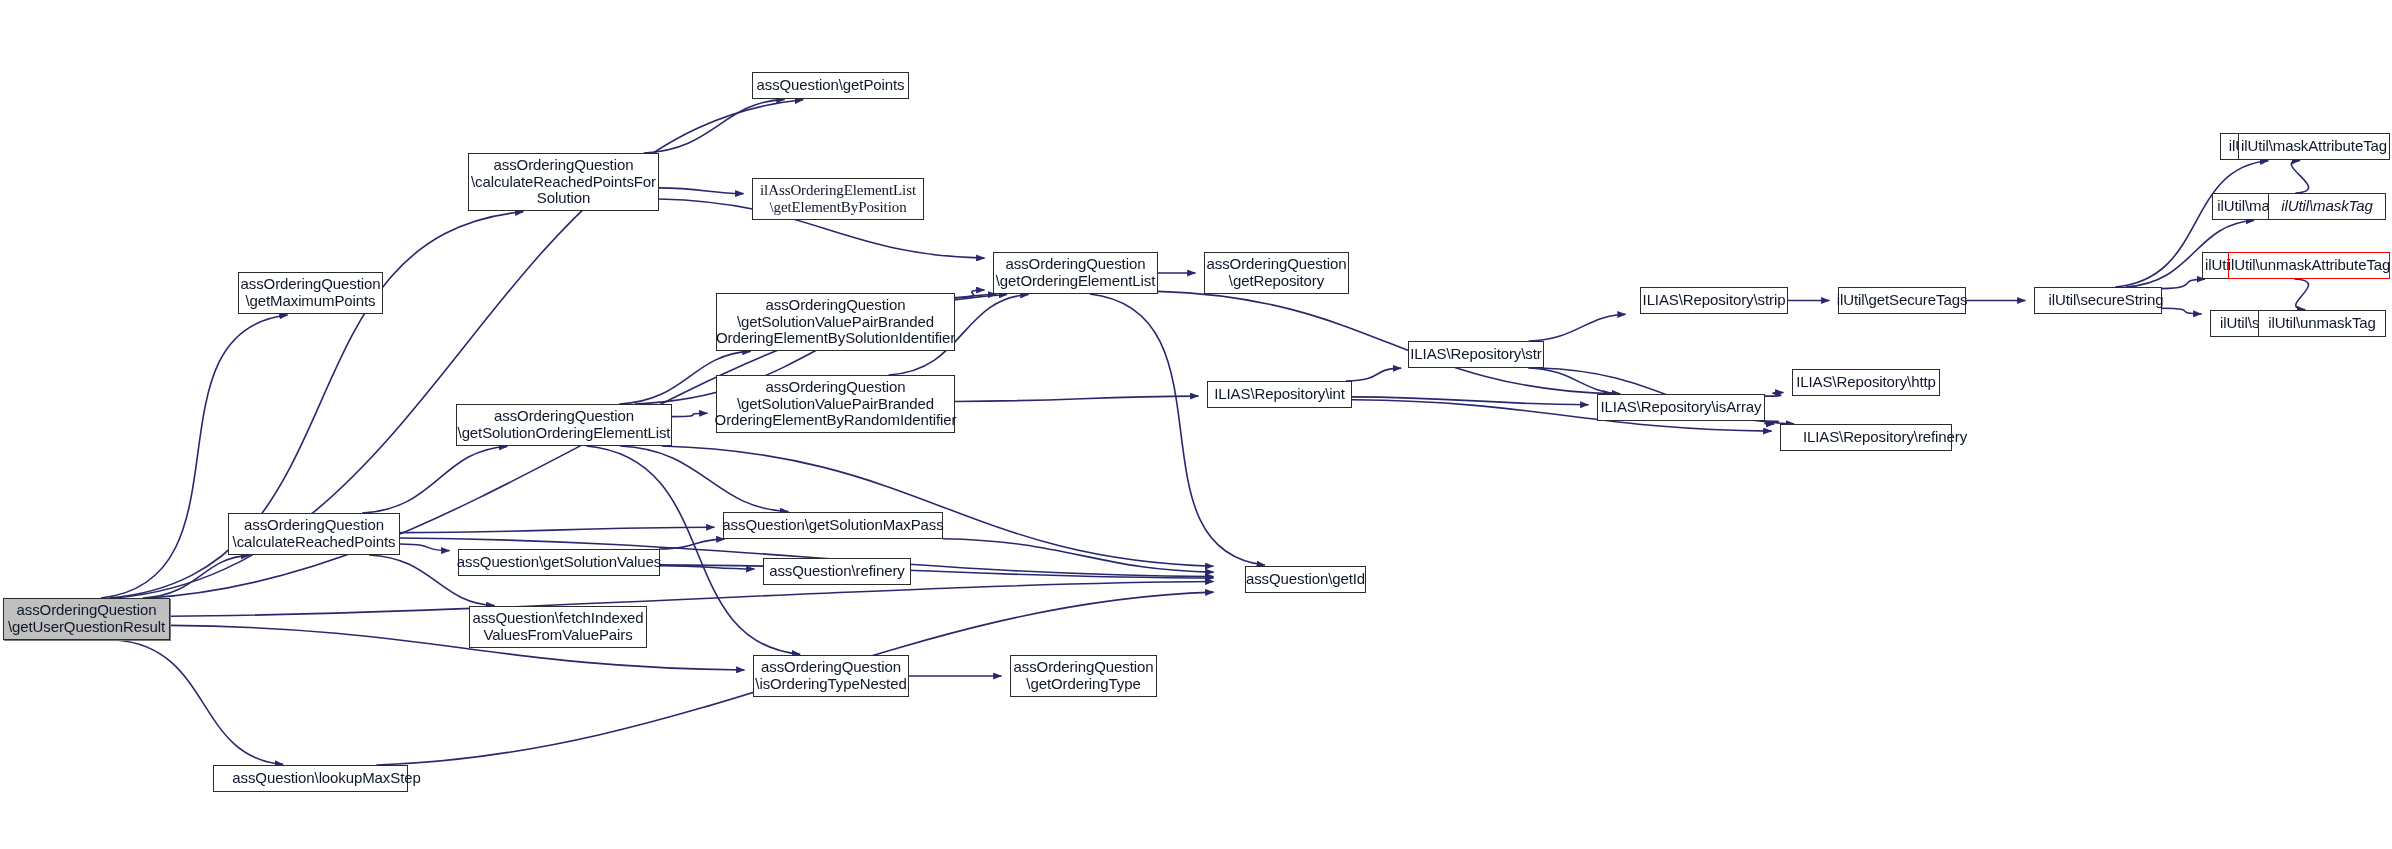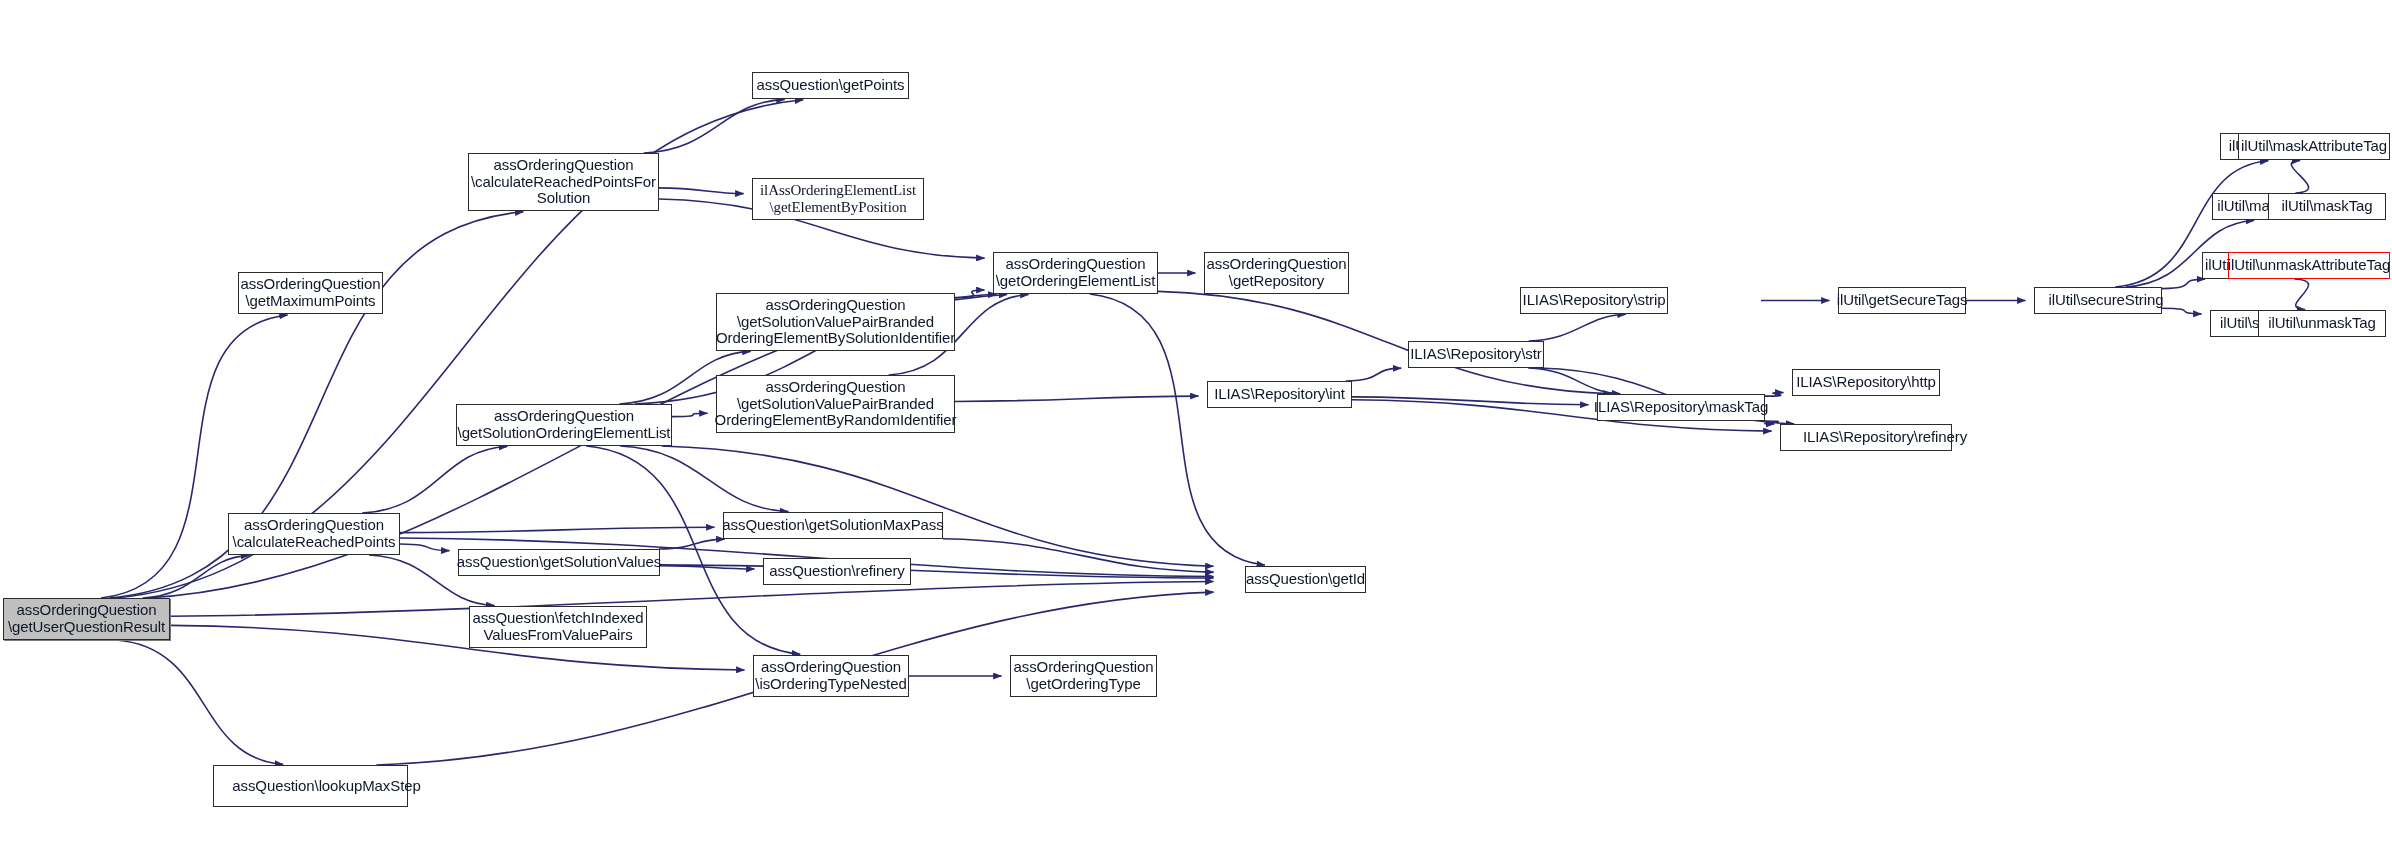--- a/index.html
+++ b/index.html
@@ -120,41 +120,41 @@
 OrderingElementBySolutionIdentifier</div>
       <div class="node" style="left: 716px; top: 375px; width: 239px; height: 58px;">assOrderingQuestion
 \getSolutionValuePairBranded
 OrderingElementByRandomIdentifier</div>
       <div class="node" style="left: 993px; top: 252px; width: 165px; height: 42px;">assOrderingQuestion
 \getOrderingElementList</div>
       <div class="node" style="left: 1204px; top: 252px; width: 145px; height: 42px;">assOrderingQuestion
 \getRepository</div>
       <div class="node" style="left: 1207px; top: 381px; width: 145px; height: 27px;">ILIAS\Repository\int</div>
       <div class="node" style="left: 1408px; top: 341px; width: 136px; height: 27px;">ILIAS\Repository\str</div>
-      <div class="node" style="left: 1520px; top: 287px; width: 148px; height: 27px;">ILIAS\Repository\strip</div>
-      <div class="node" style="left: 1597px; top: 394px; width: 168px; height: 27px;">ILIAS\Repository\maskTag</div>
+      <div class="node" style="left: 1640px; top: 287px; width: 148px; height: 27px;">ILIAS\Repository\strip</div>
+      <div class="node" style="left: 1597px; top: 394px; width: 168px; height: 27px;">ILIAS\Repository\isArray</div>
       <div class="node" style="left: 1792px; top: 369px; width: 148px; height: 27px;">ILIAS\Repository\http</div>
       <div class="node" style="left: 1780px; top: 424px; width: 172px; height: 27px; padding-left: 38px;">ILIAS\Repository\refinery</div>
       <div class="node" style="left: 1838px; top: 287px; width: 128px; height: 27px;">ilUtil\getSecureTags</div>
       <div class="node" style="left: 2034px; top: 287px; width: 128px; height: 27px; padding-left: 16px;">ilUtil\secureString</div>
       <div class="node" style="left: 2220px; top: 133px; width: 148px; height: 27px;">ilUtil\getSecureTags</div>
       <div class="node" style="left: 2212px; top: 193px; width: 156px; height: 27px;">ilUtil\maskSecureTags</div>
       <div class="node" style="left: 2202px; top: 252px; width: 168px; height: 27px;">ilUtil\unmaskSecureTags</div>
       <div class="node" style="left: 2210px; top: 310px; width: 158px; height: 27px;">ilUtil\stripScriptHTML</div>
       <div class="node" style="left: 2238px; top: 133px; width: 152px; height: 27px;">ilUtil\maskAttributeTag</div>
-      <div class="node" style="left: 2268px; top: 193px; width: 118px; height: 27px;">ilUtil\maskTag</div>
+      <div class="node" style="left: 2268px; top: 193px; width: 118px; height: 27px; font-style: italic;">ilUtil\maskTag</div>
       <div class="node highlight" style="left: 2228px; top: 252px; width: 162px; height: 27px;">ilUtil\unmaskAttributeTag</div>
       <div class="node" style="left: 2258px; top: 310px; width: 128px; height: 27px;">ilUtil\unmaskTag</div>
       <div class="node" style="left: 228px; top: 513px; width: 172px; height: 42px;">assOrderingQuestion
 \calculateReachedPoints</div>
       <div class="node" style="left: 723px; top: 512px; width: 220px; height: 27px;">assQuestion\getSolutionMaxPass</div>
       <div class="node" style="left: 458px; top: 549px; width: 202px; height: 27px;">assQuestion\getSolutionValues</div>
       <div class="node" style="left: 763px; top: 558px; width: 148px; height: 27px;">assQuestion\refinery</div>
       <div class="node" style="left: 469px; top: 606px; width: 178px; height: 42px;">assQuestion\fetchIndexed
 ValuesFromValuePairs</div>
       <div class="node" style="left: 1222px; top: 566px; width: 121px; height: 27px; margin-left: 23px;">assQuestion\getId</div>
       <div class="node" style="left: 753px; top: 655px; width: 156px; height: 42px;">assOrderingQuestion
 \isOrderingTypeNested</div>
       <div class="node" style="left: 1010px; top: 655px; width: 147px; height: 42px;">assOrderingQuestion
 \getOrderingType</div>
-      <div class="node" style="left: 213px; top: 765px; width: 195px; height: 42px; padding-left: 32px;">assQuestion\lookupMaxStep</div>
+      <div class="node" style="left: 213px; top: 765px; width: 195px; height: 27px; padding-left: 32px;">assQuestion\lookupMaxStep</div>
     </div>
 </div>
 
 </body></html>

